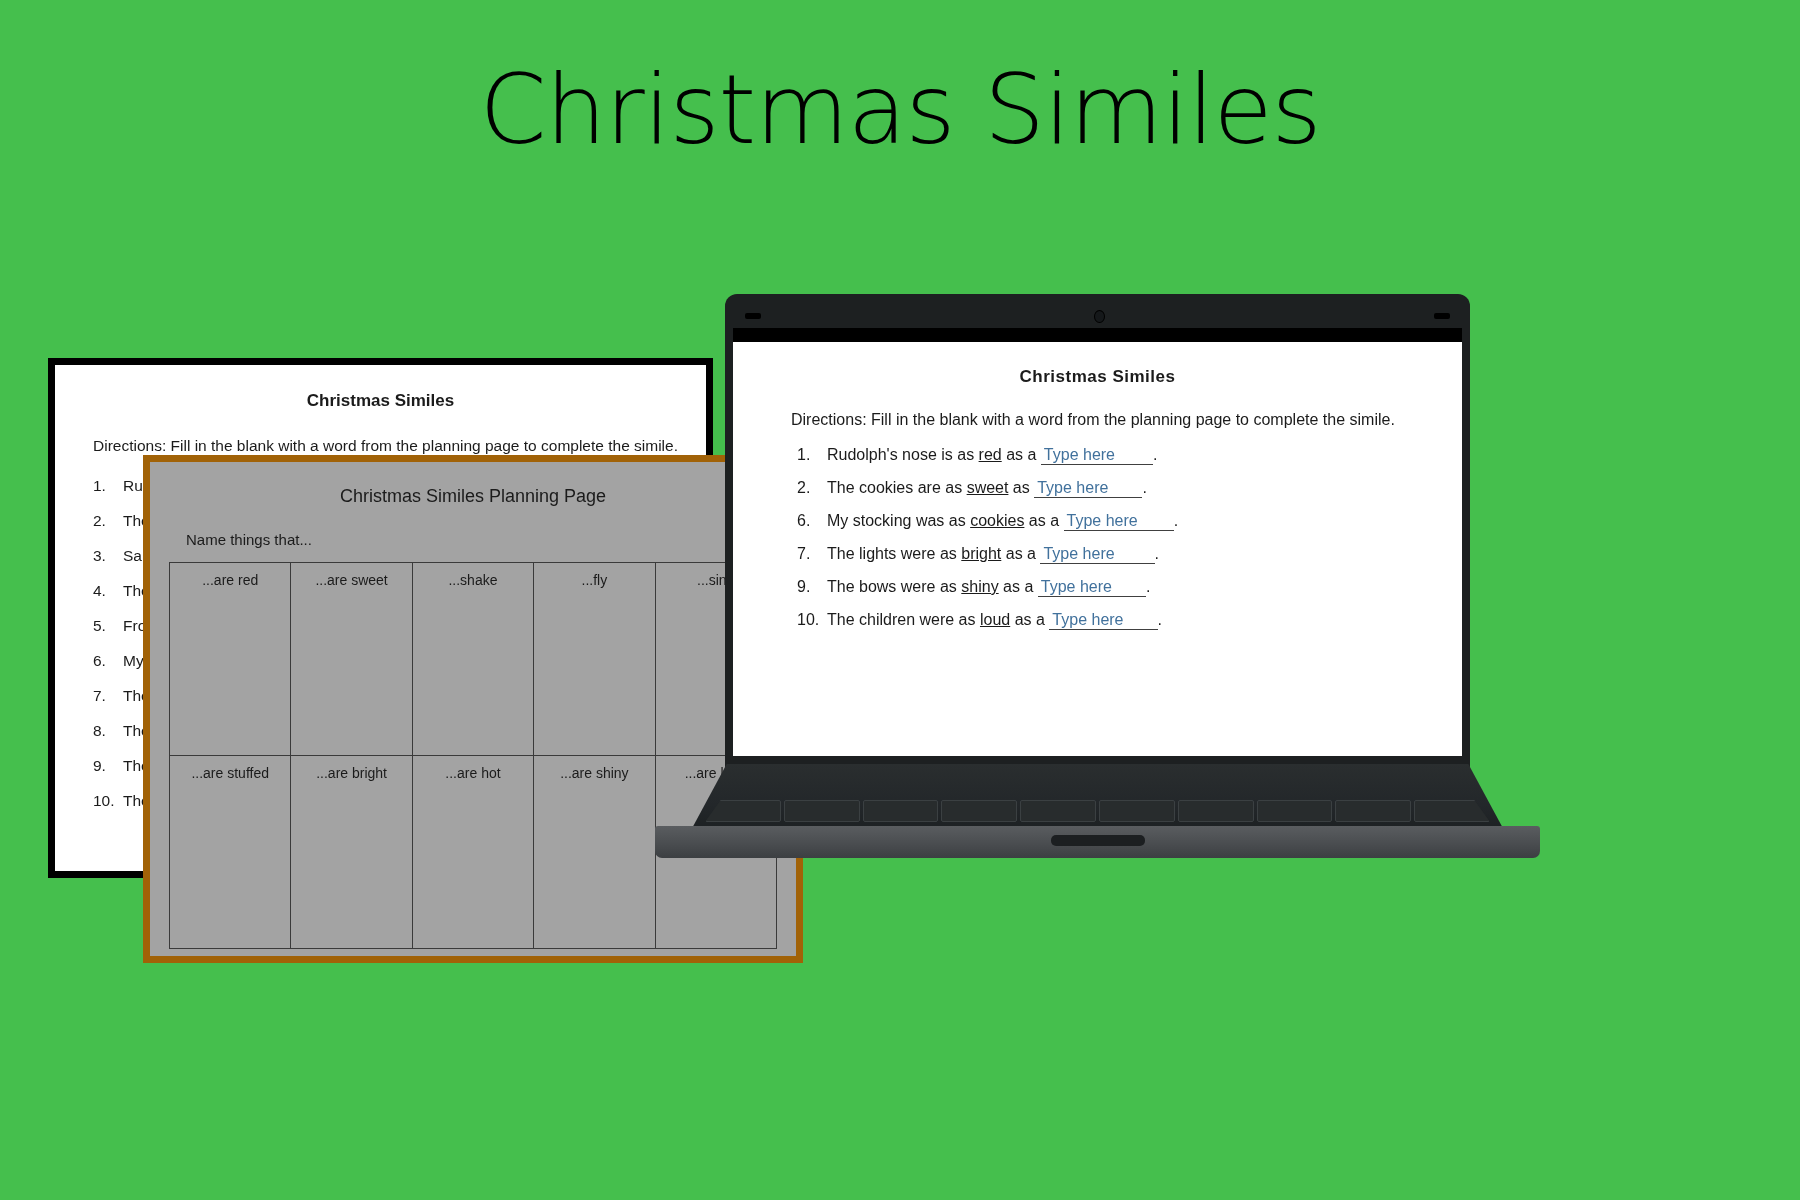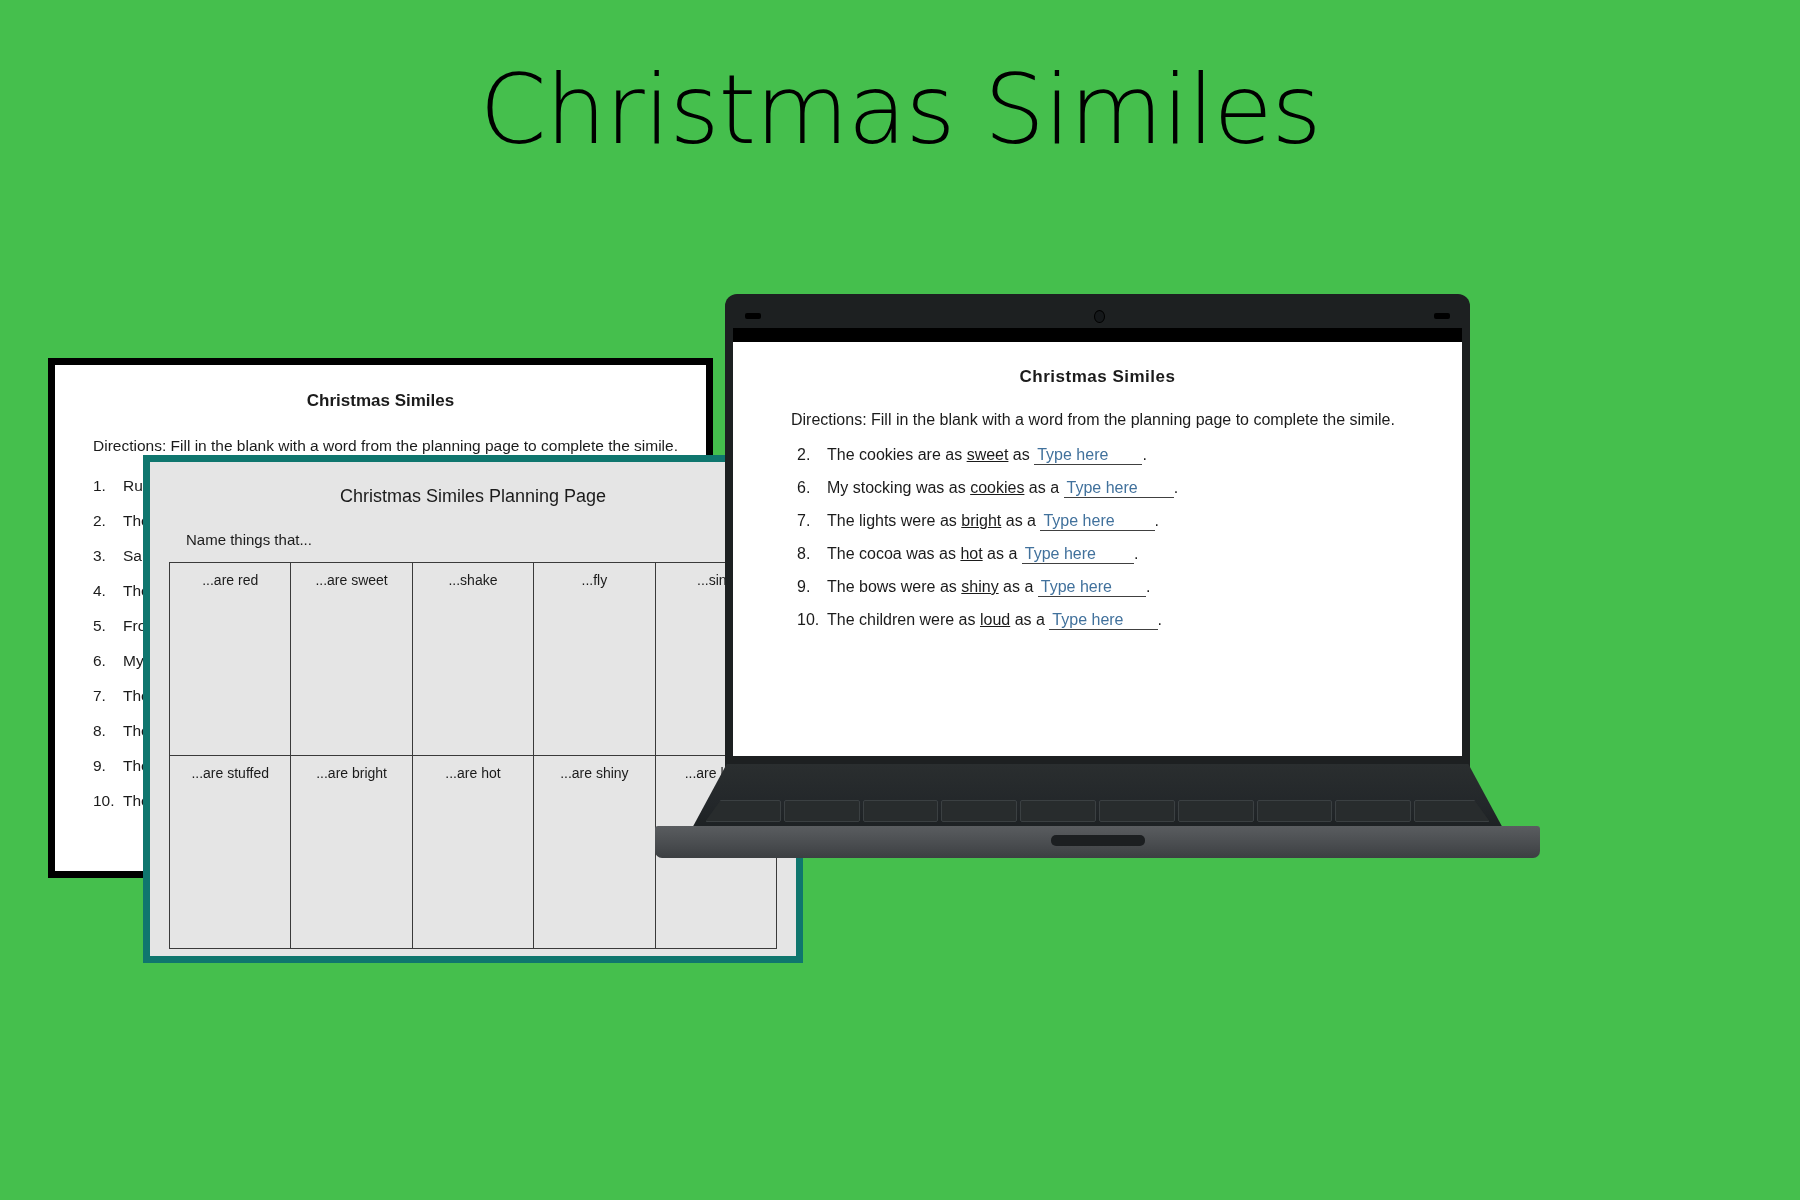--- a/index.html
+++ b/index.html
@@ -70,22 +70,22 @@
     width: 30px;
   }
 
   
   .sheet-plan {
     position: absolute;
     left: 143px;
     top: 455px;
     width: 660px;
     height: 508px;
-    background: #e5e5e5;
-    border: 7px solid #0f766e;
+    background: #a3a3a3;
+    border: 7px solid #a16207;
     box-sizing: border-box;
     overflow: hidden;
     z-index: 3;
   }
   .sp-title {
     text-align: center;
     font-size: 18px;
     color: #1b1b1b;
     margin-top: 24px;
     font-family: "Liberation Sans", sans-serif;
@@ -307,24 +307,24 @@
   <div class="lid">
     <div class="led-left"></div>
     <div class="cam-dot"></div>
     <div class="led-right"></div>
     <div class="bezel-bar"></div>
 
     <div class="screen">
       <div class="ws-title">Christmas Similes</div>
       <div class="ws-dir">Directions:  Fill in the blank with a word from the planning page to complete the simile.</div>
       <ul class="ws-list" id="ws-list">
+          <li><span class="num">1.</span>Rudolph's nose is as <u>red</u> as a <span class="blank" style="padding-right: 38px;">Type here</span>.</li>
           <li><span class="num">2.</span>The cookies are as <u>sweet</u> as <span class="blank" style="padding-right: 34px;">Type here</span>.</li>
           <li><span class="num">6.</span>My stocking was as <u>cookies</u> as a <span class="blank" style="padding-right: 36px;">Type here</span>.</li>
           <li><span class="num">7.</span>The lights were as <u>bright</u> as a <span class="blank" style="padding-right: 40px;">Type here</span>.</li>
-          <li><span class="num">8.</span>The cocoa was as <u>hot</u> as a <span class="blank" style="padding-right: 38px;">Type here</span>.</li>
           <li><span class="num">9.</span>The bows were as <u>shiny</u> as a <span class="blank" style="padding-right: 34px;">Type here</span>.</li>
           <li><span class="num">10.</span>The children were as <u>loud</u> as a <span class="blank" style="padding-right: 34px;">Type here</span>.</li>
         </ul>
 
     </div>
   </div>
 
   <div class="base">
     <div class="deck"></div>
     <div class="keyrow">

